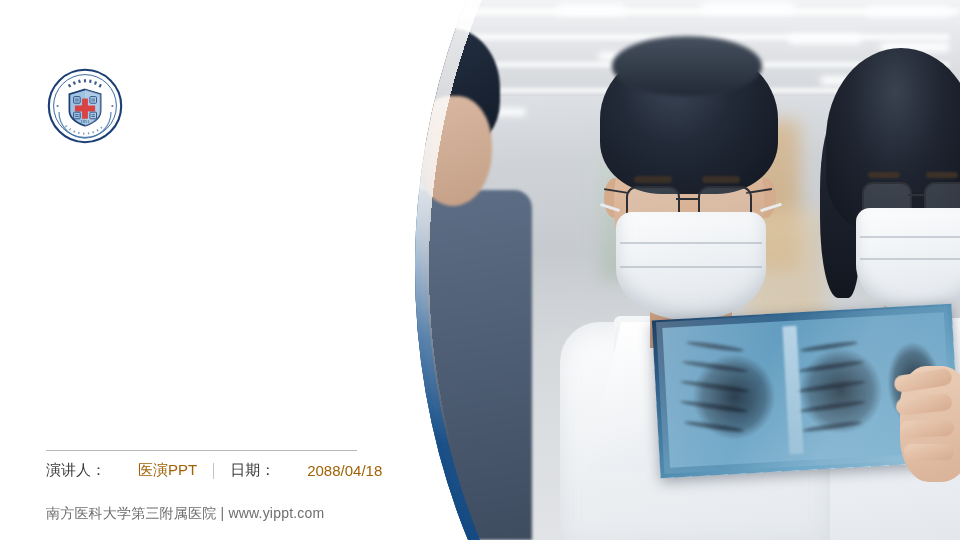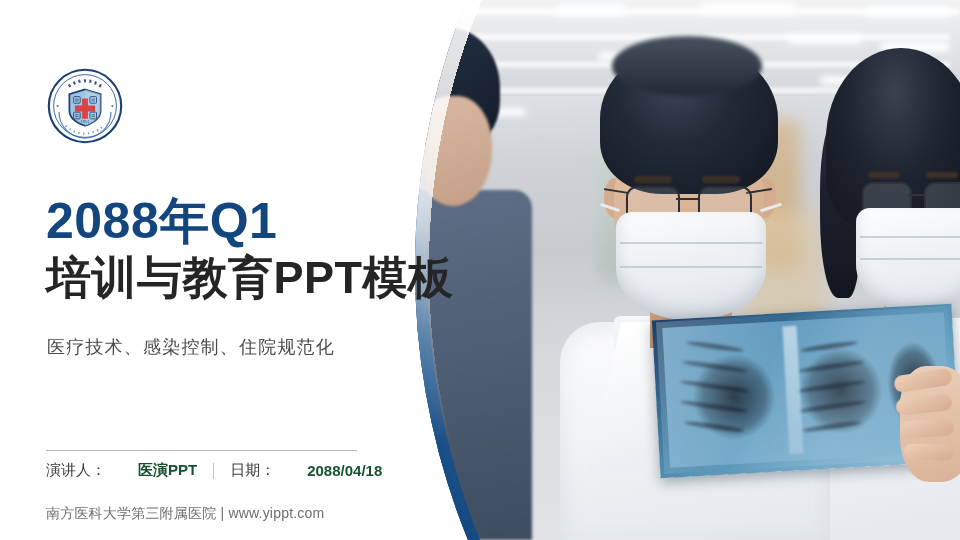--- a/index.html
+++ b/index.html
@@ -181,21 +181,21 @@
 
   #title-block{position:absolute;left:46px;top:193px;}
   #title-line1{font-size:50px;line-height:56px;font-weight:bold;color:#13457f;letter-spacing:.5px;white-space:nowrap;}
   #title-line2{font-size:45px;line-height:54px;font-weight:bold;color:#252525;letter-spacing:.5px;white-space:nowrap;margin-top:2px;}
   #subtitle{position:absolute;left:47px;top:335px;font-size:18px;color:#4c4c4c;letter-spacing:1.2px;white-space:nowrap;}
 
   #divider{position:absolute;left:46px;top:450px;width:311px;height:1px;background:#b9b9b9;}
 
   #meta-row{position:absolute;left:46px;top:461px;display:flex;align-items:center;font-size:15px;color:#333;white-space:nowrap;}
   #meta-row .lbl{color:#3a3a3a;}
-  #meta-row .val{font-weight:bold;color:#14532d;padding-left:32px;}
+  #meta-row .val{font-weight:normal;color:#a16207;padding-left:32px;}
   #meta-sep{display:inline-block;width:1px;height:16px;background:#c3c3c3;margin:0 16px;}
 
   #source{position:absolute;left:46px;top:505px;font-size:14px;color:#6e6e6e;letter-spacing:.2px;white-space:nowrap;text-align:center;}
 </style>
 </head>
 <body>
 
 <div id="slide">
 
   <div id="photo-panel">
@@ -364,26 +364,21 @@
           <line x1="44.4" y1="32.9" x2="48" y2="32.9"></line>
         <line x1="28.1" y1="46.7" x2="31.7" y2="46.7"></line>
           <line x1="28.1" y1="48.5" x2="31.7" y2="48.5"></line>
         <line x1="44.4" y1="46.7" x2="48" y2="46.7"></line>
           <line x1="44.4" y1="48.5" x2="48" y2="48.5"></line>
       </g>
       <text x="38" y="55.3" font-family="'Liberation Sans',sans-serif" font-size="4.1" fill="#1b3f74" text-anchor="middle" opacity="0.8">1951</text>
     </svg>
   </div>
 
-  <div id="title-block">
-    <div id="title-line1">2088年Q1</div>
-    <div id="title-line2">培训与教育PPT模板</div>
-  </div>
-
-  <div id="subtitle">医疗技术、感染控制、住院规范化</div>
+
 
   <div id="divider"></div>
 
   <div id="meta-row">
     <span class="lbl">演讲人：</span>
     <span class="val">医演PPT</span>
     <span id="meta-sep"></span>
     <span class="lbl">日期：</span>
     <span class="val">2088/04/18</span>
   </div>

